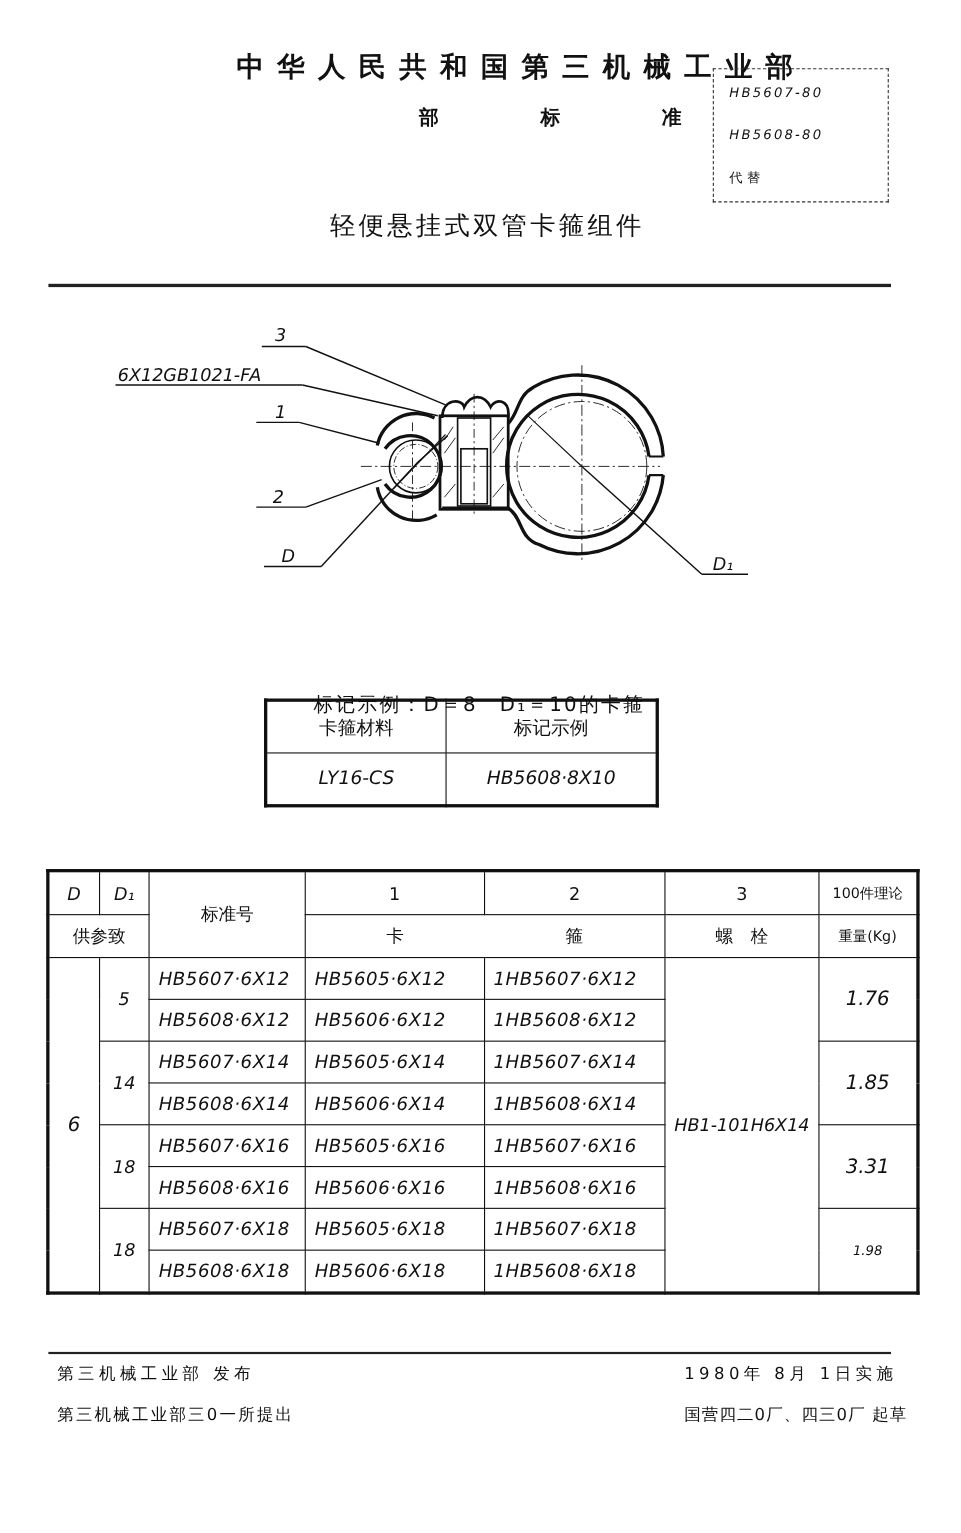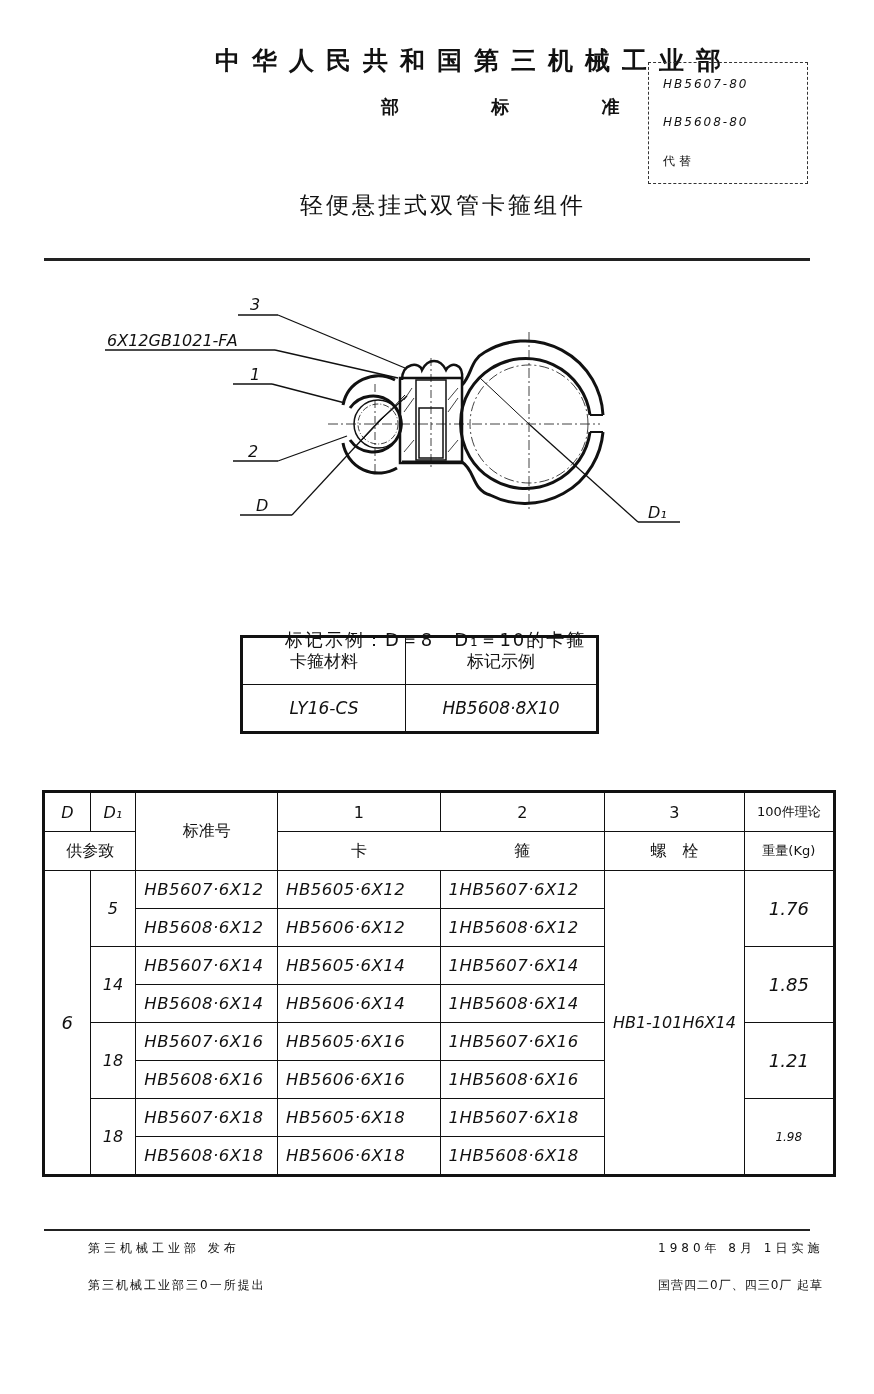--- a/index.html
+++ b/index.html
@@ -20,21 +20,21 @@
   .t1 { position:absolute; left:240px; top:635px; border:3px solid #111; }
   .t1 td { border:1.5px solid #111; height:44px; text-align:center; font-size:17px; font-style:italic; }
   .t1 td.c1 { width:160px;margin-top:10px; } .t1 td.c2 { width:188px; }
   .t2 { position:absolute; left:42px; top:790px; width:794px; border:3px solid #111; }
   .t2 td { border:1.5px solid #111; text-align:center; font-size:16px; font-style:italic; padding:0; }
   .t2 tr.h td { height:38px; }
   .t2 tr.b td { height:37px; }
   .t2 td.code { text-align:left; padding-left:8px; font-size:16.5px; letter-spacing:0.5px; }
   .t2 td.sm { font-size:13px; font-style:normal;margin-left:28px; }
   .footer-rule { left:44px; top:1229px; width:766px; height:2px; background:#222; }
-  .foot { font-size:12px; letter-spacing:4px;margin-left:36px; }
+  .foot { font-size:15px; letter-spacing:4px; }
 </style>
 </head>
 <body>
 
 <div class="abs hdr1">中华人民共和国第三机械工业部</div>
 <div class="abs hdr2">
   <span>部</span>
   <span>标</span>
   <span>准</span>
 </div>
@@ -172,21 +172,21 @@
     <td class="code">HB5608·6X14</td>
     <td class="code">HB5606·6X14</td>
     <td class="code">1HB5608·6X14</td>
   </tr>
 
   <tr class="b">
     <td rowspan="2">18</td>
     <td class="code">HB5607·6X16</td>
     <td class="code">HB5605·6X16</td>
     <td class="code">1HB5607·6X16</td>
-    <td rowspan="2" style="font-size:18px">1.21</td>
+    <td rowspan="2" style="font-size:18px">3.31</td>
   </tr>
   <tr class="b">
     <td class="code">HB5608·6X16</td>
     <td class="code">HB5606·6X16</td>
     <td class="code">1HB5608·6X16</td>
   </tr>
 
   <tr class="b">
     <td rowspan="2">18</td>
     <td class="code">HB5607·6X18</td>

